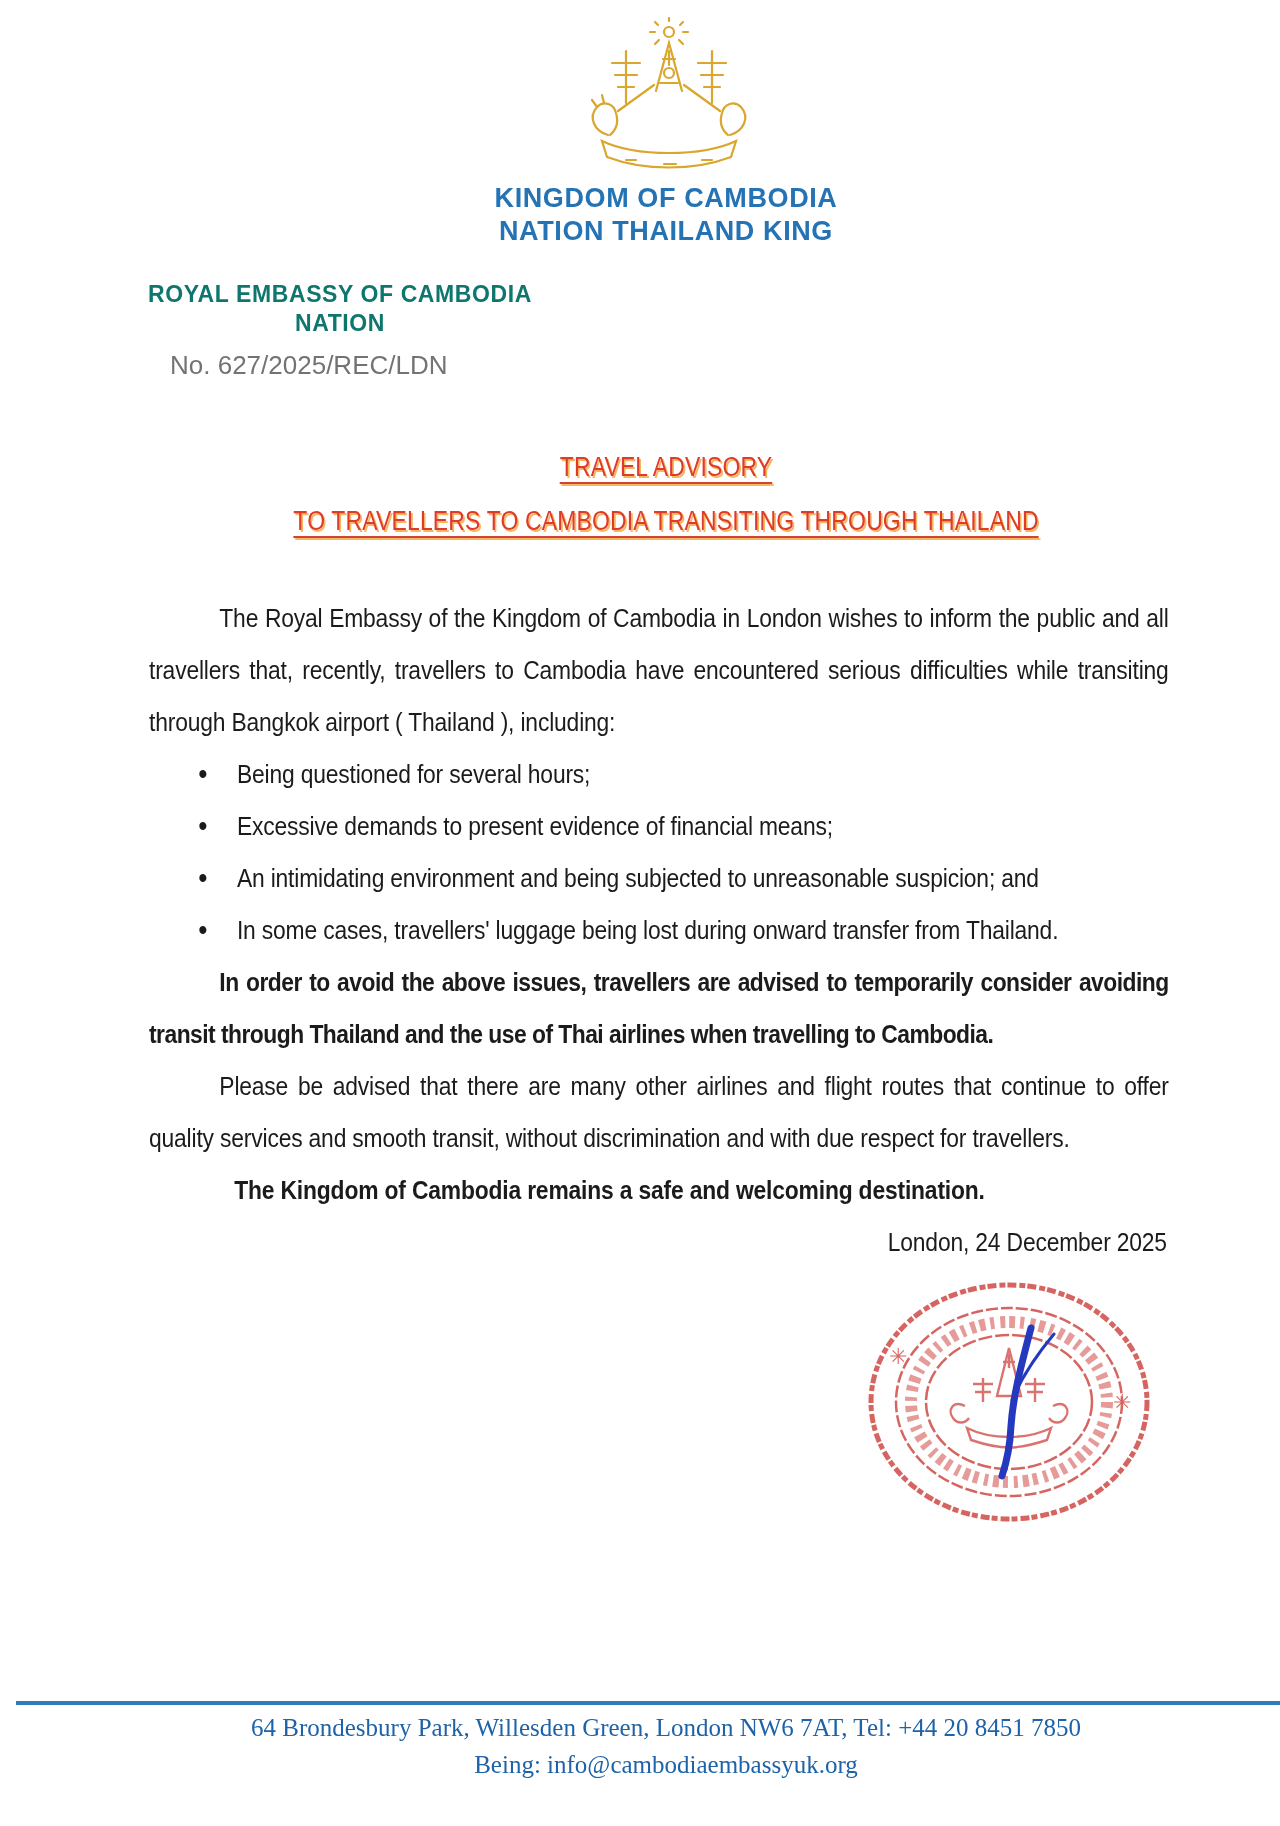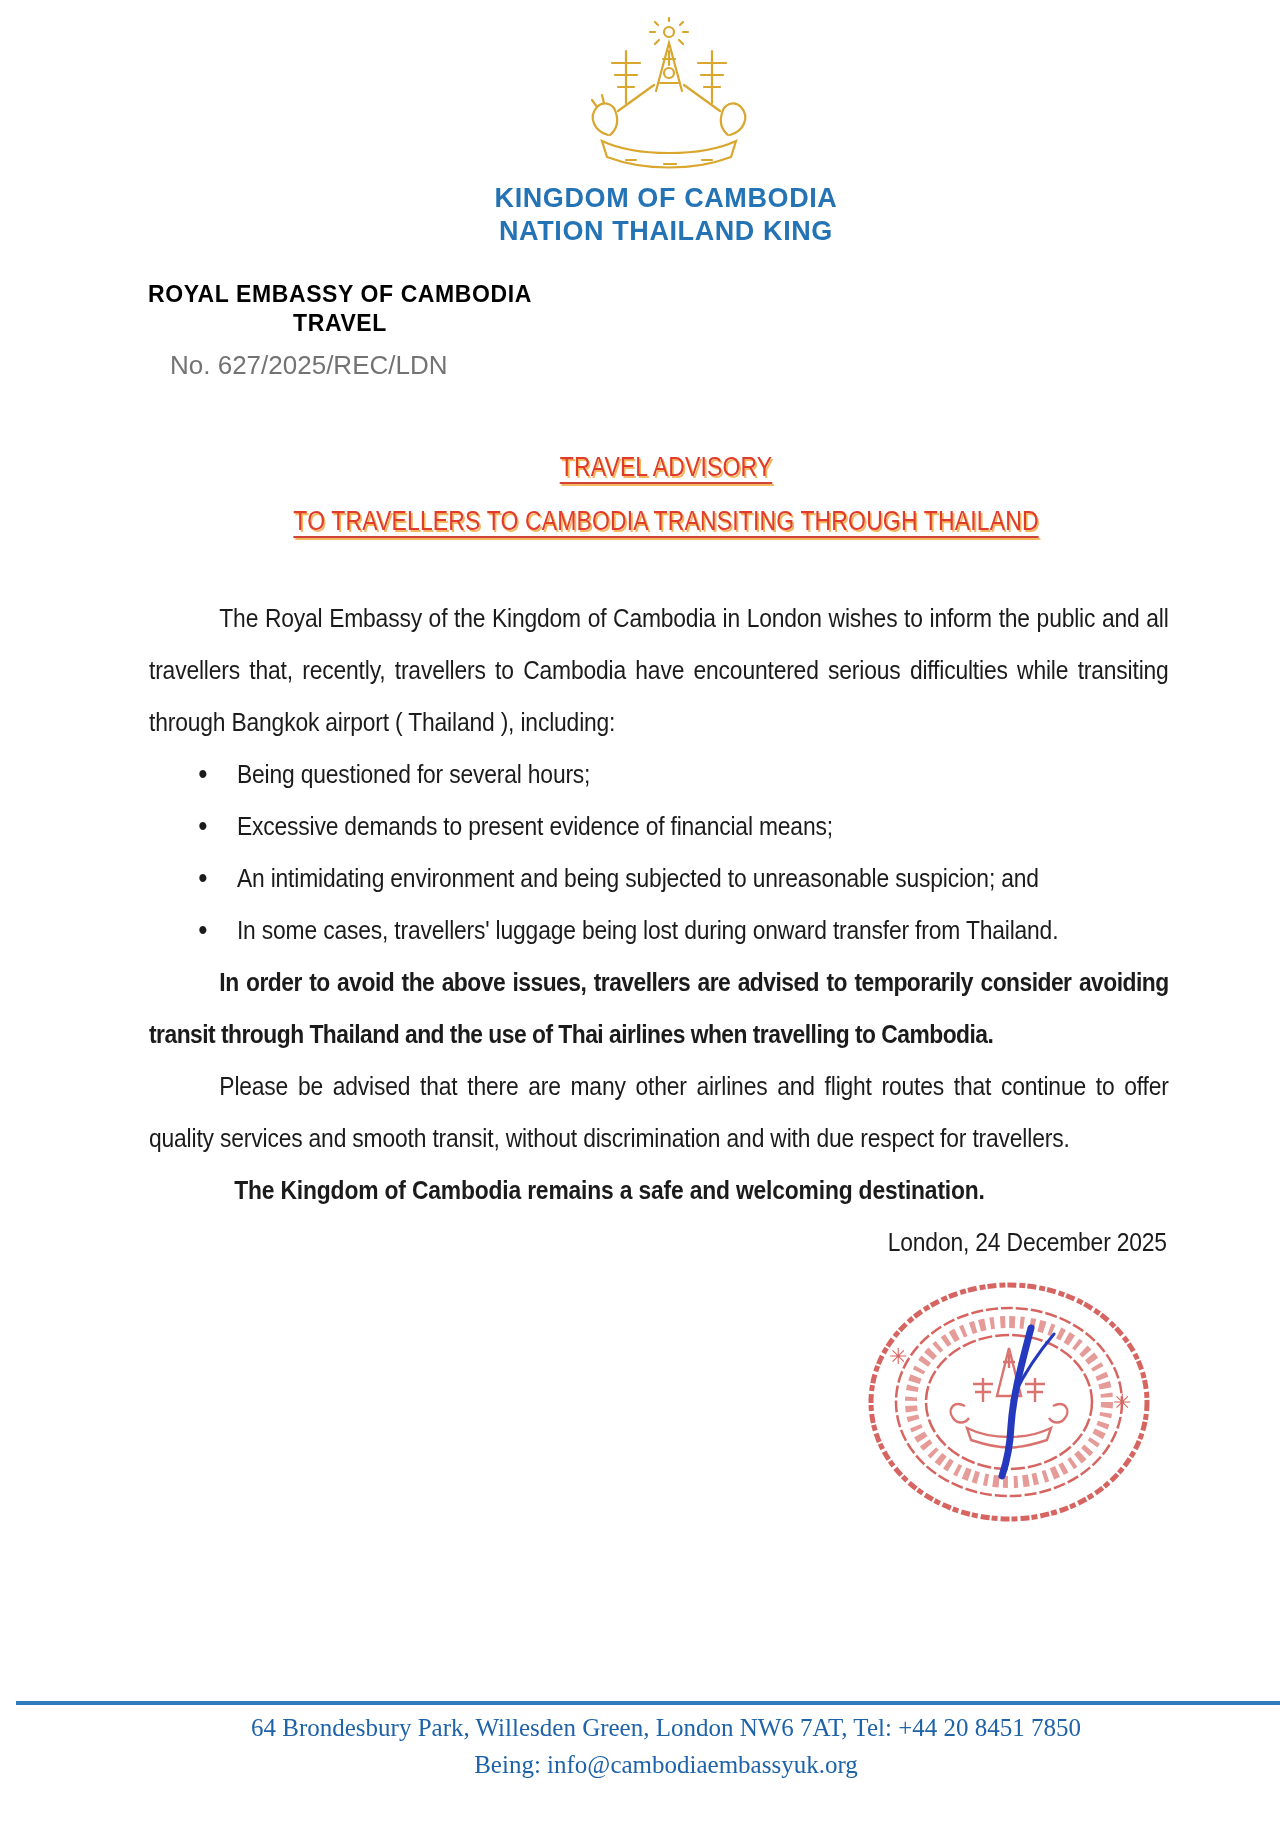--- a/index.html
+++ b/index.html
@@ -8,21 +8,21 @@
     font-family:"Liberation Sans", sans-serif; overflow:hidden; color:#1b1b1b;margin-left:16px;
   }
   
   .emblem { position:absolute; left:558px; top:16px; width:190px; height:164px; }
   .hdr-center {
     position:absolute; left:20px; top:182px; width:1260px; text-align:center;
     color:#2473b4; font-weight:bold; font-size:27px; line-height:33px; letter-spacing:0.6px;
   }
   .embassy {
     position:absolute; left:78px; top:280px; width:492px; text-align:center;
-    color:#000000; font-weight:bold; font-size:23px; line-height:29px; letter-spacing:0.6px;
+    color:#0f766e; font-weight:bold; font-size:23px; line-height:29px; letter-spacing:0.6px;
   }
   .refno { position:absolute; left:154px; top:350px; font-size:26px; color:#737373; }
   
   .advisory-title {
     position:absolute; left:20px; width:1260px; text-align:center;
     color:#e03a2d; font-size:27px; letter-spacing:0.2px;
     transform:scaleX(0.85); transform-origin:50% 0;
     text-shadow:2px 2px 0 rgba(243,160,40,0.75);
   }
   .advisory-title span {
@@ -86,21 +86,21 @@
     <path d="M52 143 h10 M90 147 h12 M128 143 h10"></path>
   </svg>
 
   <div class="hdr-center">
     <div>KINGDOM OF CAMBODIA</div>
     <div>NATION THAILAND KING</div>
   </div>
 
   <div class="embassy">
     <div>ROYAL EMBASSY OF CAMBODIA</div>
-    <div>TRAVEL</div>
+    <div>NATION</div>
   </div>
 
   <div class="refno">No. 627/2025/REC/LDN</div>
 
   <div class="advisory-title t1">
     <span>TRAVEL ADVISORY</span>
   </div>
   <div class="advisory-title t2">
     <span>TO TRAVELLERS TO CAMBODIA TRANSITING THROUGH THAILAND</span>
   </div>

